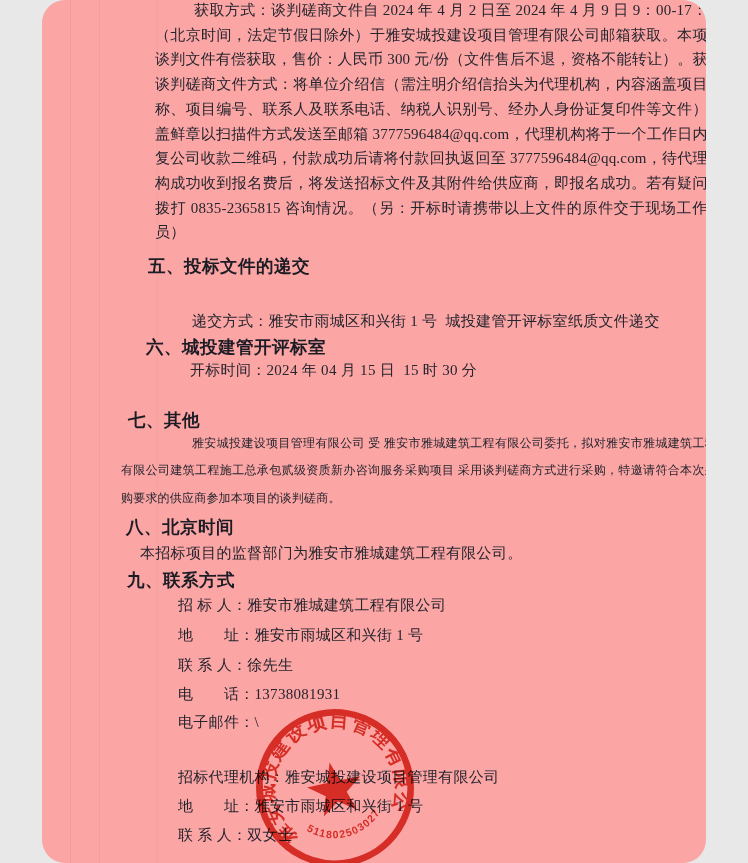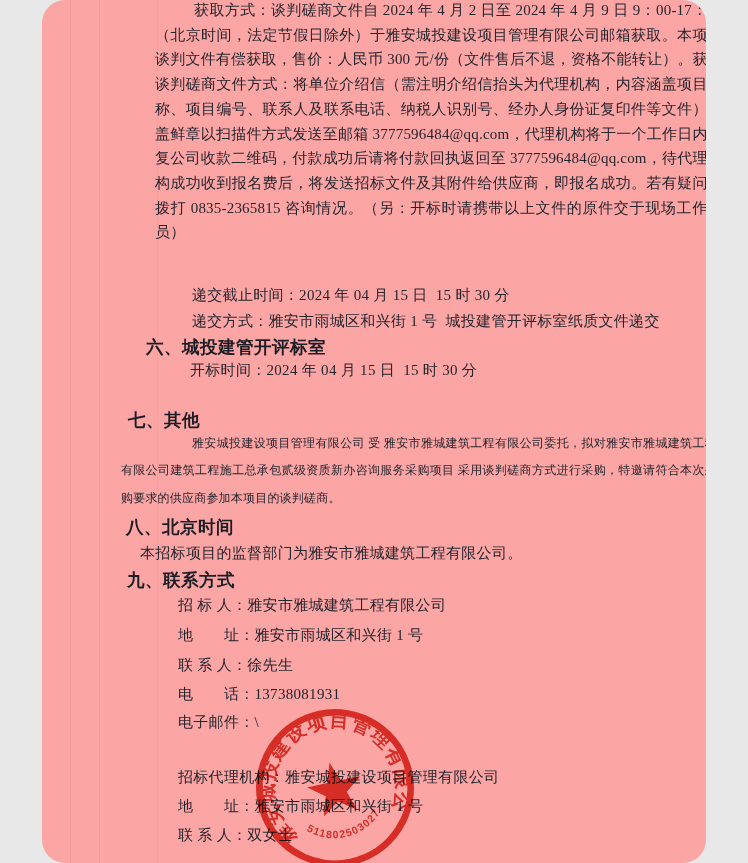--- a/index.html
+++ b/index.html
@@ -45,21 +45,21 @@
 <body>
 
 <div class="page">
 
   <div class="streak s1"></div>
   <div class="streak s2"></div>
   <div class="streak s3"></div>
 
   <div class="intro">获取方式：谈判磋商文件自 2024 年 4 月 2 日至 2024 年 4 月 9 日 9：00-17：00（北京时间，法定节假日除外）于雅安城投建设项目管理有限公司邮箱获取。本项目谈判文件有偿获取，售价：人民币 300 元/份（文件售后不退，资格不能转让）。获取谈判磋商文件方式：将单位介绍信（需注明介绍信抬头为代理机构，内容涵盖项目名称、项目编号、联系人及联系电话、纳税人识别号、经办人身份证复印件等文件）加盖鲜章以扫描件方式发送至邮箱 3777596484@qq.com，代理机构将于一个工作日内回复公司收款二维码，付款成功后请将付款回执返回至 3777596484@qq.com，待代理机构成功收到报名费后，将发送招标文件及其附件给供应商，即报名成功。若有疑问请拨打 0835-2365815 咨询情况。（另：开标时请携带以上文件的原件交于现场工作人员）</div>
 
-  <div class="subline" style="left:150px; top:286px;">递交截止时间：2024 年 04 月 15 日  15 时 30 分</div>
+  <div class="heading" style="left:106px; top:254px;">五、投标文件的递交</div>
   <div class="subline" style="left:150px; top:312px;">递交方式：雅安市雨城区和兴街 1 号  城投建管开评标室纸质文件递交</div>
 
   <div class="heading" style="left:104px; top:335px;">六、城投建管开评标室</div>
   <div class="subline" style="left:148px; top:361px;">开标时间：2024 年 04 月 15 日  15 时 30 分</div>
 
   <div class="heading" style="left:86px; top:408px;text-align:right;">七、其他</div>
   <div class="bodypara" style="left:79px; top:430px; width:596px; text-indent:71px;">雅安城投建设项目管理有限公司 受 雅安市雅城建筑工程有限公司委托，拟对雅安市雅城建筑工程有限公司建筑工程施工总承包贰级资质新办咨询服务采购项目 采用谈判磋商方式进行采购，特邀请符合本次采购要求的供应商参加本项目的谈判磋商。</div>
 
   <div class="heading" style="left:84px; top:515px;">八、北京时间</div>
   <div class="subline" style="left:98px; top:544px;">本招标项目的监督部门为雅安市雅城建筑工程有限公司。</div>

